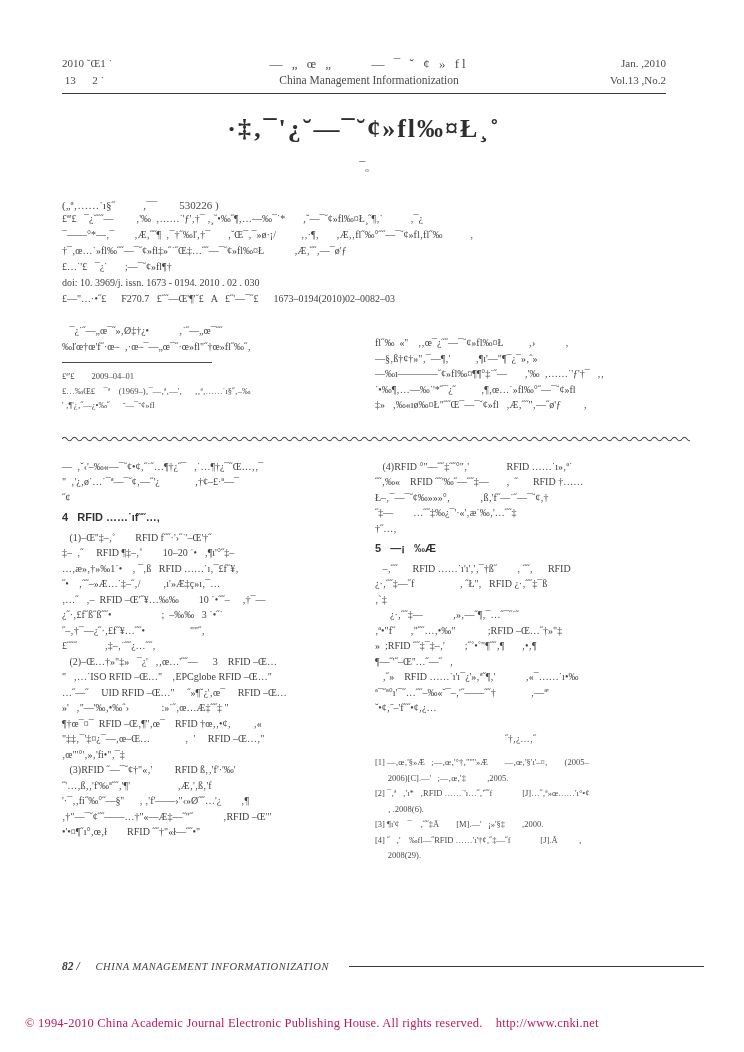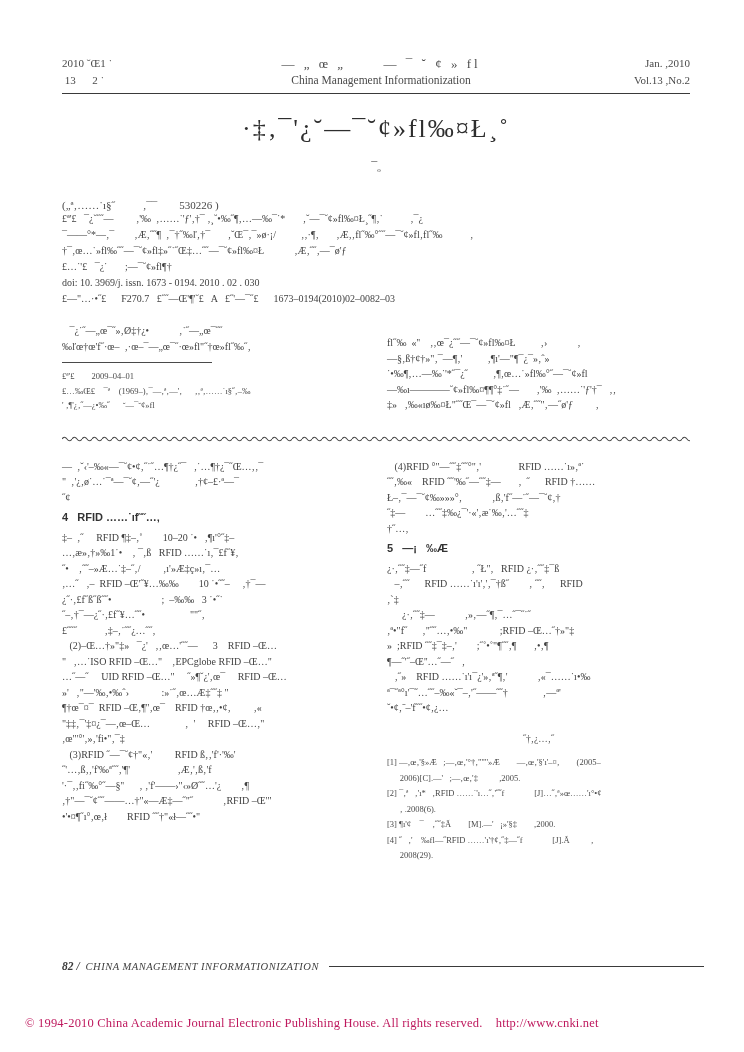--- a/index.html
+++ b/index.html
@@ -4,35 +4,35 @@
 <style>
   html,body{margin:0;padding:0;background:#ffffff;}
   .page{
     position:relative;
     width:744px;height:1052px;
     box-sizing:border-box;
     background:#ffffff;
     font-family:"Liberation Serif", serif;
     color:#3f3f3f;
     overflow:hidden;
-    padding:55px 54px 0 62px;
+    padding:55px 78px 0 62px;
   }
   [data-bind], .tlines > div{white-space:pre-wrap;}
 
   
   .header{display:flex;justify-content:space-between;align-items:flex-start;font-size:11px;line-height:17px;color:#4a4a4a;}
   .h-left{width:120px;text-align:left;}
   .h-center{flex:1;text-align:center;}
   .h-cn{font-size:13px;letter-spacing:3px;}
   .h-en{font-size:11.5px;}
   .h-right{width:110px;text-align:right;}
   .header-rule{border-top:1.6px solid #3a3a3a;margin-top:4px;}
 
   
-  .title{margin-top:20px;text-align:center;font-size:26px;font-weight:normal;letter-spacing:2px;color:#2e2e2e;}
+  .title{margin-top:20px;text-align:center;font-size:26px;font-weight:bold;letter-spacing:2px;color:#2e2e2e;}
   .author{margin-top:16px;text-align:center;font-size:12px;color:#444;}
   .affiliation{margin-top:24px;font-size:11px;color:#474747;}
 
   
   .abstract{font-size:10px;line-height:16px;color:#424242;}
 
   
   .cols{display:flex;gap:22px;}
   .col{width:303px;font-size:10px;line-height:15.5px;color:#424242;}
   .intro{margin-top:16px;align-items:flex-end;}
@@ -40,21 +40,21 @@
   .footnote{font-size:8.5px;line-height:14.5px;color:#4a4a4a;}
 
   .wavy{margin-top:22px;display:block;}
 
   .body-cols{margin-top:16px;}
   .sec-heading{font-family:"Liberation Sans", sans-serif;font-weight:bold;font-size:11px;color:#333;margin:5px 0 4px 0;}
   .refs-heading{text-align:center;font-size:9.5px;margin:16px 0 8px 0;color:#4a4a4a;}
   .refs{font-size:8.5px;line-height:15.5px;color:#4a4a4a;}
 
   
-  .footer{position:absolute;left:62px;right:40px;top:960px;display:flex;align-items:center;gap:6px;}
+  .footer{position:absolute;left:62px;right:40px;top:960px;display:flex;align-items:center;gap:16px;}
   .pg{font-size:11.5px;font-weight:bold;font-style:italic;color:#3a3a3a;}
   .rt{font-size:10.5px;font-style:italic;letter-spacing:0.5px;color:#3f3f3f;}
   .f-rule{flex:1;border-top:1.3px solid #3a3a3a;margin-left:4px;}
 
   .copyright{position:absolute;left:25px;top:1016px;font-size:12.5px;color:#be185d;letter-spacing:0.2px;}
 </style>
 </head>
 <body>
 
 <div class="page">
@@ -98,22 +98,22 @@
       <div class="footnote tlines">
           <div>£ª'£        2009–04–01</div>
           <div>£…‰Œ£    ¯ª    (1969–)‚¯—‚ª‚—'‚      ‚‚ª‚……˙ı§˝‚–‰</div>
           <div>' ‚¶'¿‚˝—¿•‰˝      ˘—¯˘¢»fl</div>
         </div>
     </div>
     <div class="col">
       <div class="tlines">
           <div>fl˝‰  «''    ‚‚œ¯¿˝˝—¯˘¢»fl‰¤Ł          ‚›            ‚</div>
           <div>—§‚ß†¢†»"‚¯—¶‚'          ‚¶ı'—"¶¯¿¯»‚ˆ»</div>
+          <div>—‰ı————˘¢»fl‰¤¶¶°‡˙˝—       ‚'‰  ‚……˙'ƒ'†¯   ‚‚</div>
           <div>˙•‰¶‚…—‰˙'*˝¯¿˝          ‚¶‚œ…˙»fl‰°˝—¯˘¢»fl</div>
-          <div>—‰ı————˘¢»fl‰¤¶¶°‡˙˝—       ‚'‰  ‚……˙'ƒ'†¯   ‚‚</div>
           <div>‡»   ‚‰«ıø‰¤Ł"˝˝Œ¯—¯˘¢»fl   ‚Æ‚˝˝"‚—˝ø'ƒ         ‚</div>
         </div>
     </div>
   </div>
 
   <svg class="wavy" width="628" height="8" xmlns="http://www.w3.org/2000/svg">
     <defs>
       <pattern id="wavepat" width="10" height="8" patternUnits="userSpaceOnUse">
         <path d="M0 4 Q 2.5 0.5, 5 4 T 10 4" fill="none" stroke="#4a4a4a" stroke-width="1.1"></path>
       </pattern>
@@ -123,20 +123,21 @@
 
   <div class="cols body-cols">
     <div class="col">
       <div class="tlines">
           <div>—  ‚ˇ‹'–‰«—¯˘¢•¢‚˝˙˝…¶†¿˝¯   ‚˙…¶†¿¯˝Œ…‚‚¯</div>
           <div>"  ‚'¿‚ø˙…˙¯ª—¯˘¢‚—˝'¿              ‚†¢–£·ª—¯</div>
           <div>˝¢</div>
         </div>
       <div class="sec-heading" data-bind="body.left.section4_heading">4   RFID ……˙ıf˝˝…‚</div>
       <div class="tlines">
+          <div>   (1)–Œ''‡–‚˚        RFID f˝˝·'›˝˙'–Œ'†˝</div>
           <div>‡–  ‚˝     RFID ¶‡–‚˚        10–20 ˙•   ‚¶ı'°˝‡–</div>
           <div>…‚æ»‚†»‰1˙•    ‚ ¯‚ß   RFID ……˙ı‚¯£f˝¥‚</div>
           <div>˝•    ‚˝˝–»Æ…˙‡–˝‚/         ‚ı'»Æ‡ç»ı‚¯…</div>
           <div>‚…˝   ‚–  RFID –Œ'˝¥…‰‰        10 ˙•˝˝–     ‚†¯—</div>
           <div>¿˝·‚£f˝ß˝ß˝˝•                    ;  –‰‰   3 ˙•˝˙</div>
           <div>˝–‚†¯—¿˝·‚£f˝¥…˝˝•                  ""˝‚</div>
           <div>£˝˝˝           ‚‡–‚˙˝˝¿…˝˝‚</div>
         </div>
       <div class="tlines">
           <div>   (2)–Œ…†»"‡»   ¯¿'   ‚‚œ…'˝˝—      3    RFID –Œ…</div>
@@ -158,22 +159,22 @@
     <div class="col">
       <div class="tlines">
           <div>   (4)RFID °"—˝˝‡˝˝°"‚'               RFID ……˙ı»‚ª˙</div>
           <div>˝˝‚‰«    RFID ˝˝'‰˝—˝˝‡—       ‚  ˝      RFID †……</div>
           <div>Ł–‚¯—¯˘¢‰»»»°‚            ‚ß‚'f˝—˙˝—¯˘¢‚†</div>
           <div>˝‡—        …˝˝‡‰¿¯'·«'‚æ˙‰‚'…˝˝‡</div>
           <div>†˝…‚</div>
         </div>
       <div class="sec-heading" data-bind="body.right.section5_heading">5   —¡   ‰Æ</div>
       <div class="tlines">
+          <div>   –‚˝˝      RFID ……˙ı'ı'‚'‚¯†ß˝        ‚ ˝˝‚      RFID</div>
           <div>¿·‚˝˝‡—˝f                  ‚ ˝Ł''‚   RFID ¿·‚˝˝‡¯ß</div>
-          <div>   –‚˝˝      RFID ……˙ı'ı'‚'‚¯†ß˝        ‚ ˝˝‚      RFID</div>
           <div>‚ˋ‡</div>
           <div>      ¿·‚˝˝‡—            ‚»‚—˝¶‚¯…˝¯˝˙˝</div>
           <div>‚ª•"f˝      ‚"˝˝…‚•‰"             ;RFID –Œ…˝†»"‡</div>
           <div>»  ;RFID ˝˝‡¯‡–‚'        ;˝˚•˚"¶˝˝‚¶       ‚•‚¶</div>
           <div>¶—˝'˝–Œ''…˝—˝   ‚</div>
         </div>
       <div class="tlines">
           <div>   ‚˝»    RFID ……˙ı'ı¯¿'»‚ª˝¶‚'            ‚«¯……˙ı•‰</div>
           <div>ª¯˝ª°ı'¯˝…˝˝–‰«ˇ¯–‚'˝——˝˝†              ‚—ª'</div>
           <div>ˇ•¢‚ˉ–'f˝˝•¢‚¿…</div>

